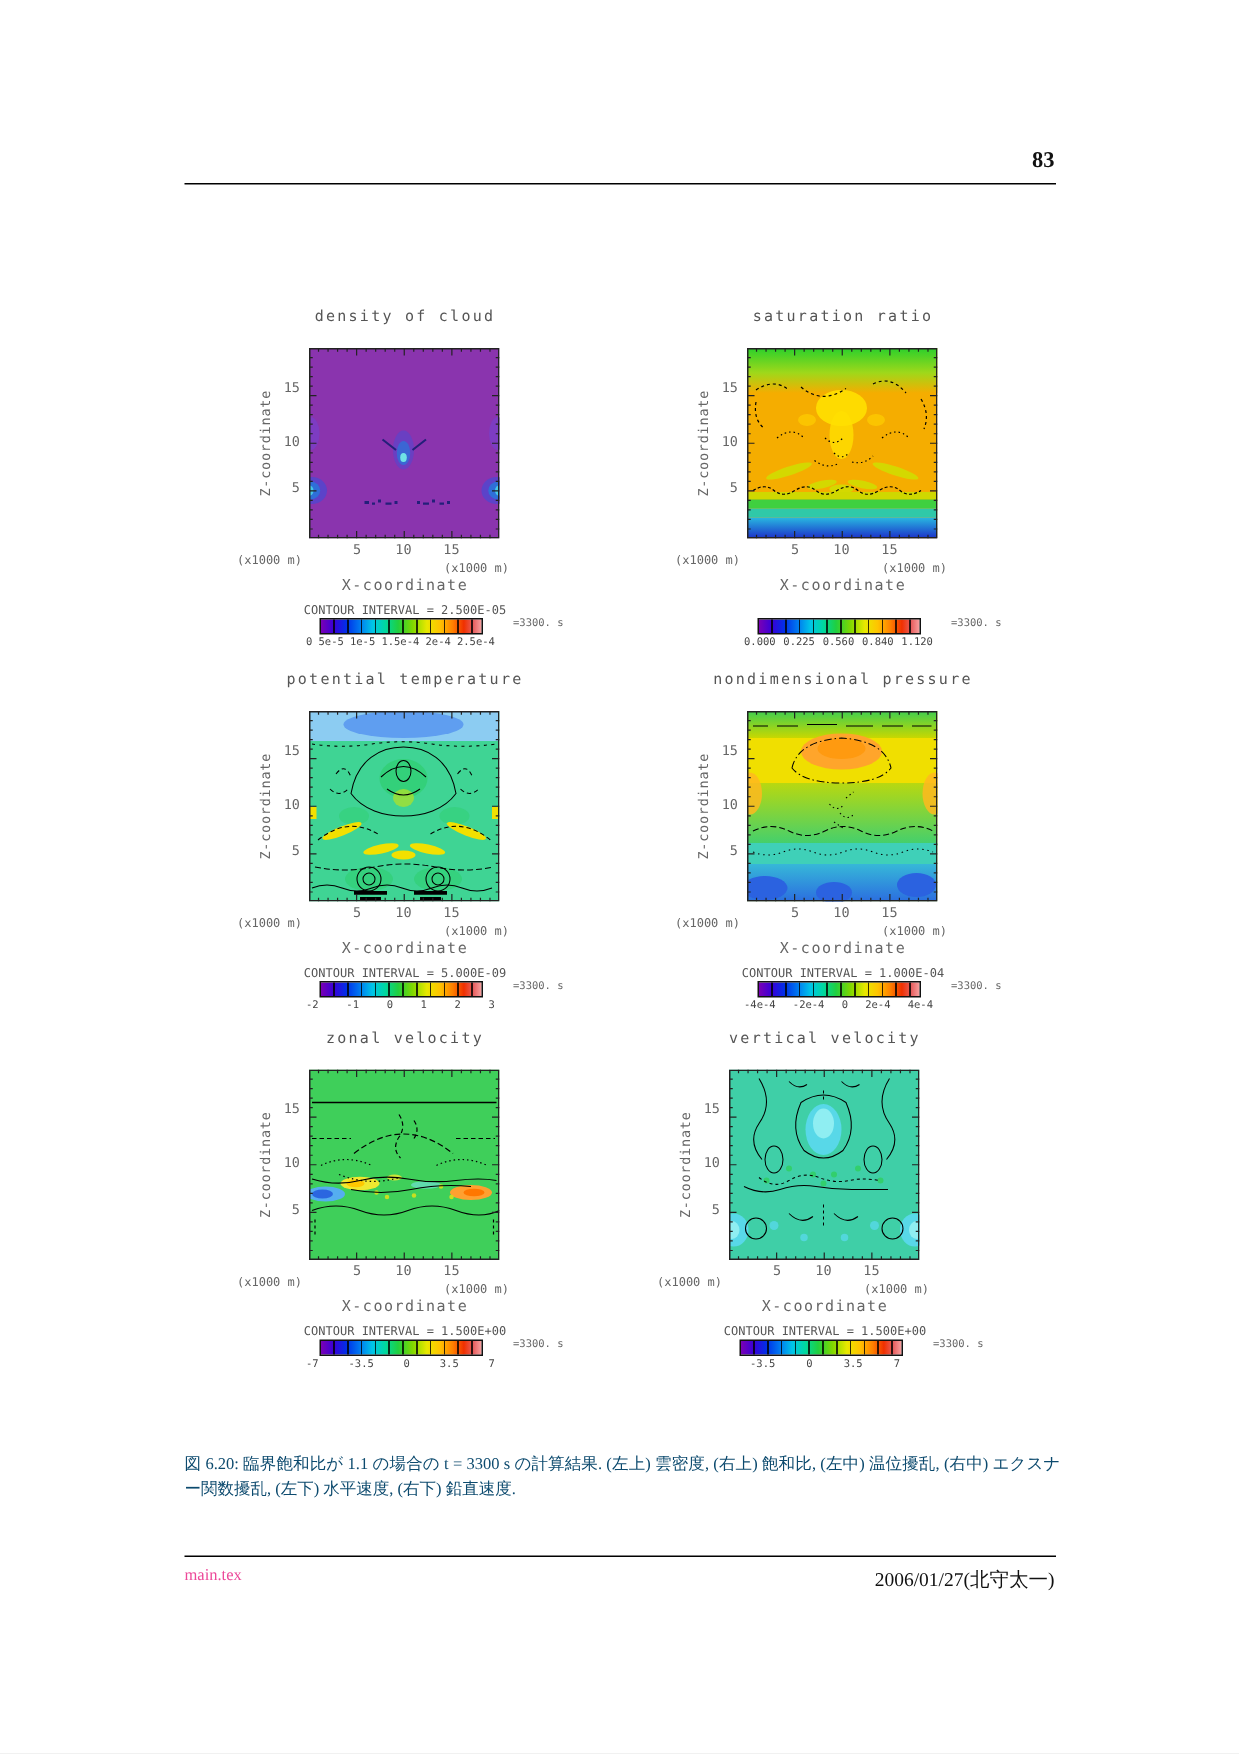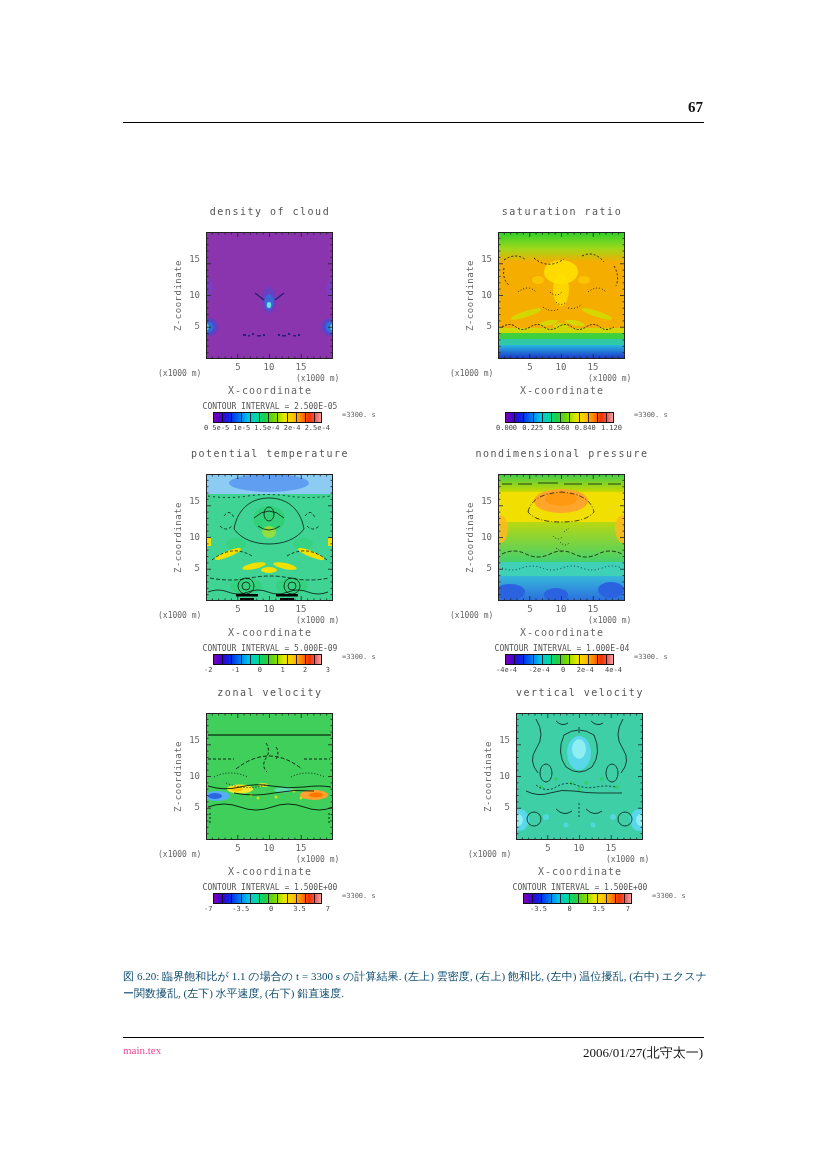--- a/index.html
+++ b/index.html
@@ -41,21 +41,21 @@
   .clabels{position:absolute;left:84px;top:224px;width:126px;display:flex;
            justify-content:space-between;font-size:7px;color:#444;}
   .clabels.shift{left:100px;width:100px;}
   .tlabel{position:absolute;left:222px;top:211px;font-size:7px;color:#666;}
 </style>
 </head>
 <body>
 
 <div id="page">
 
-  <div class="hdr-page">67</div>
+  <div class="hdr-page">83</div>
   <div class="rule hdr-rule"></div>
 
   <div class="panel" style="left:120px;top:200px">
     <div class="ptitle">density of cloud</div>
     <div class="ylabel">Z-coordinate</div>
     <div class="ytick yt1">15</div>
     <div class="ytick yt2">10</div>
     <div class="ytick yt3">5</div>
     <div class="plotbox">
       <svg class="plot" viewBox="0 0 127 127">
@@ -732,21 +732,21 @@
     <div class="clabels">
       <span>-7</span>
       <span>-3.5</span>
       <span>0</span>
       <span>3.5</span>
       <span>7</span>
     </div>
     <div class="tlabel">=3300. s</div>
   </div>
 
-  <div class="panel" style="left:430px;top:681px">
+  <div class="panel" style="left:400px;top:681px">
     <div class="ptitle">vertical velocity</div>
     <div class="ylabel">Z-coordinate</div>
     <div class="ytick yt1">15</div>
     <div class="ytick yt2">10</div>
     <div class="ytick yt3">5</div>
     <div class="plotbox">
       <svg class="plot" viewBox="0 0 127 127">
         <rect width="127" height="127" fill="#3fcfa7"></rect>
         <ellipse cx="63" cy="40" rx="12" ry="17" fill="#58d8e8"></ellipse>
         <ellipse cx="63" cy="36" rx="7" ry="10" fill="#8feef2"></ellipse>

